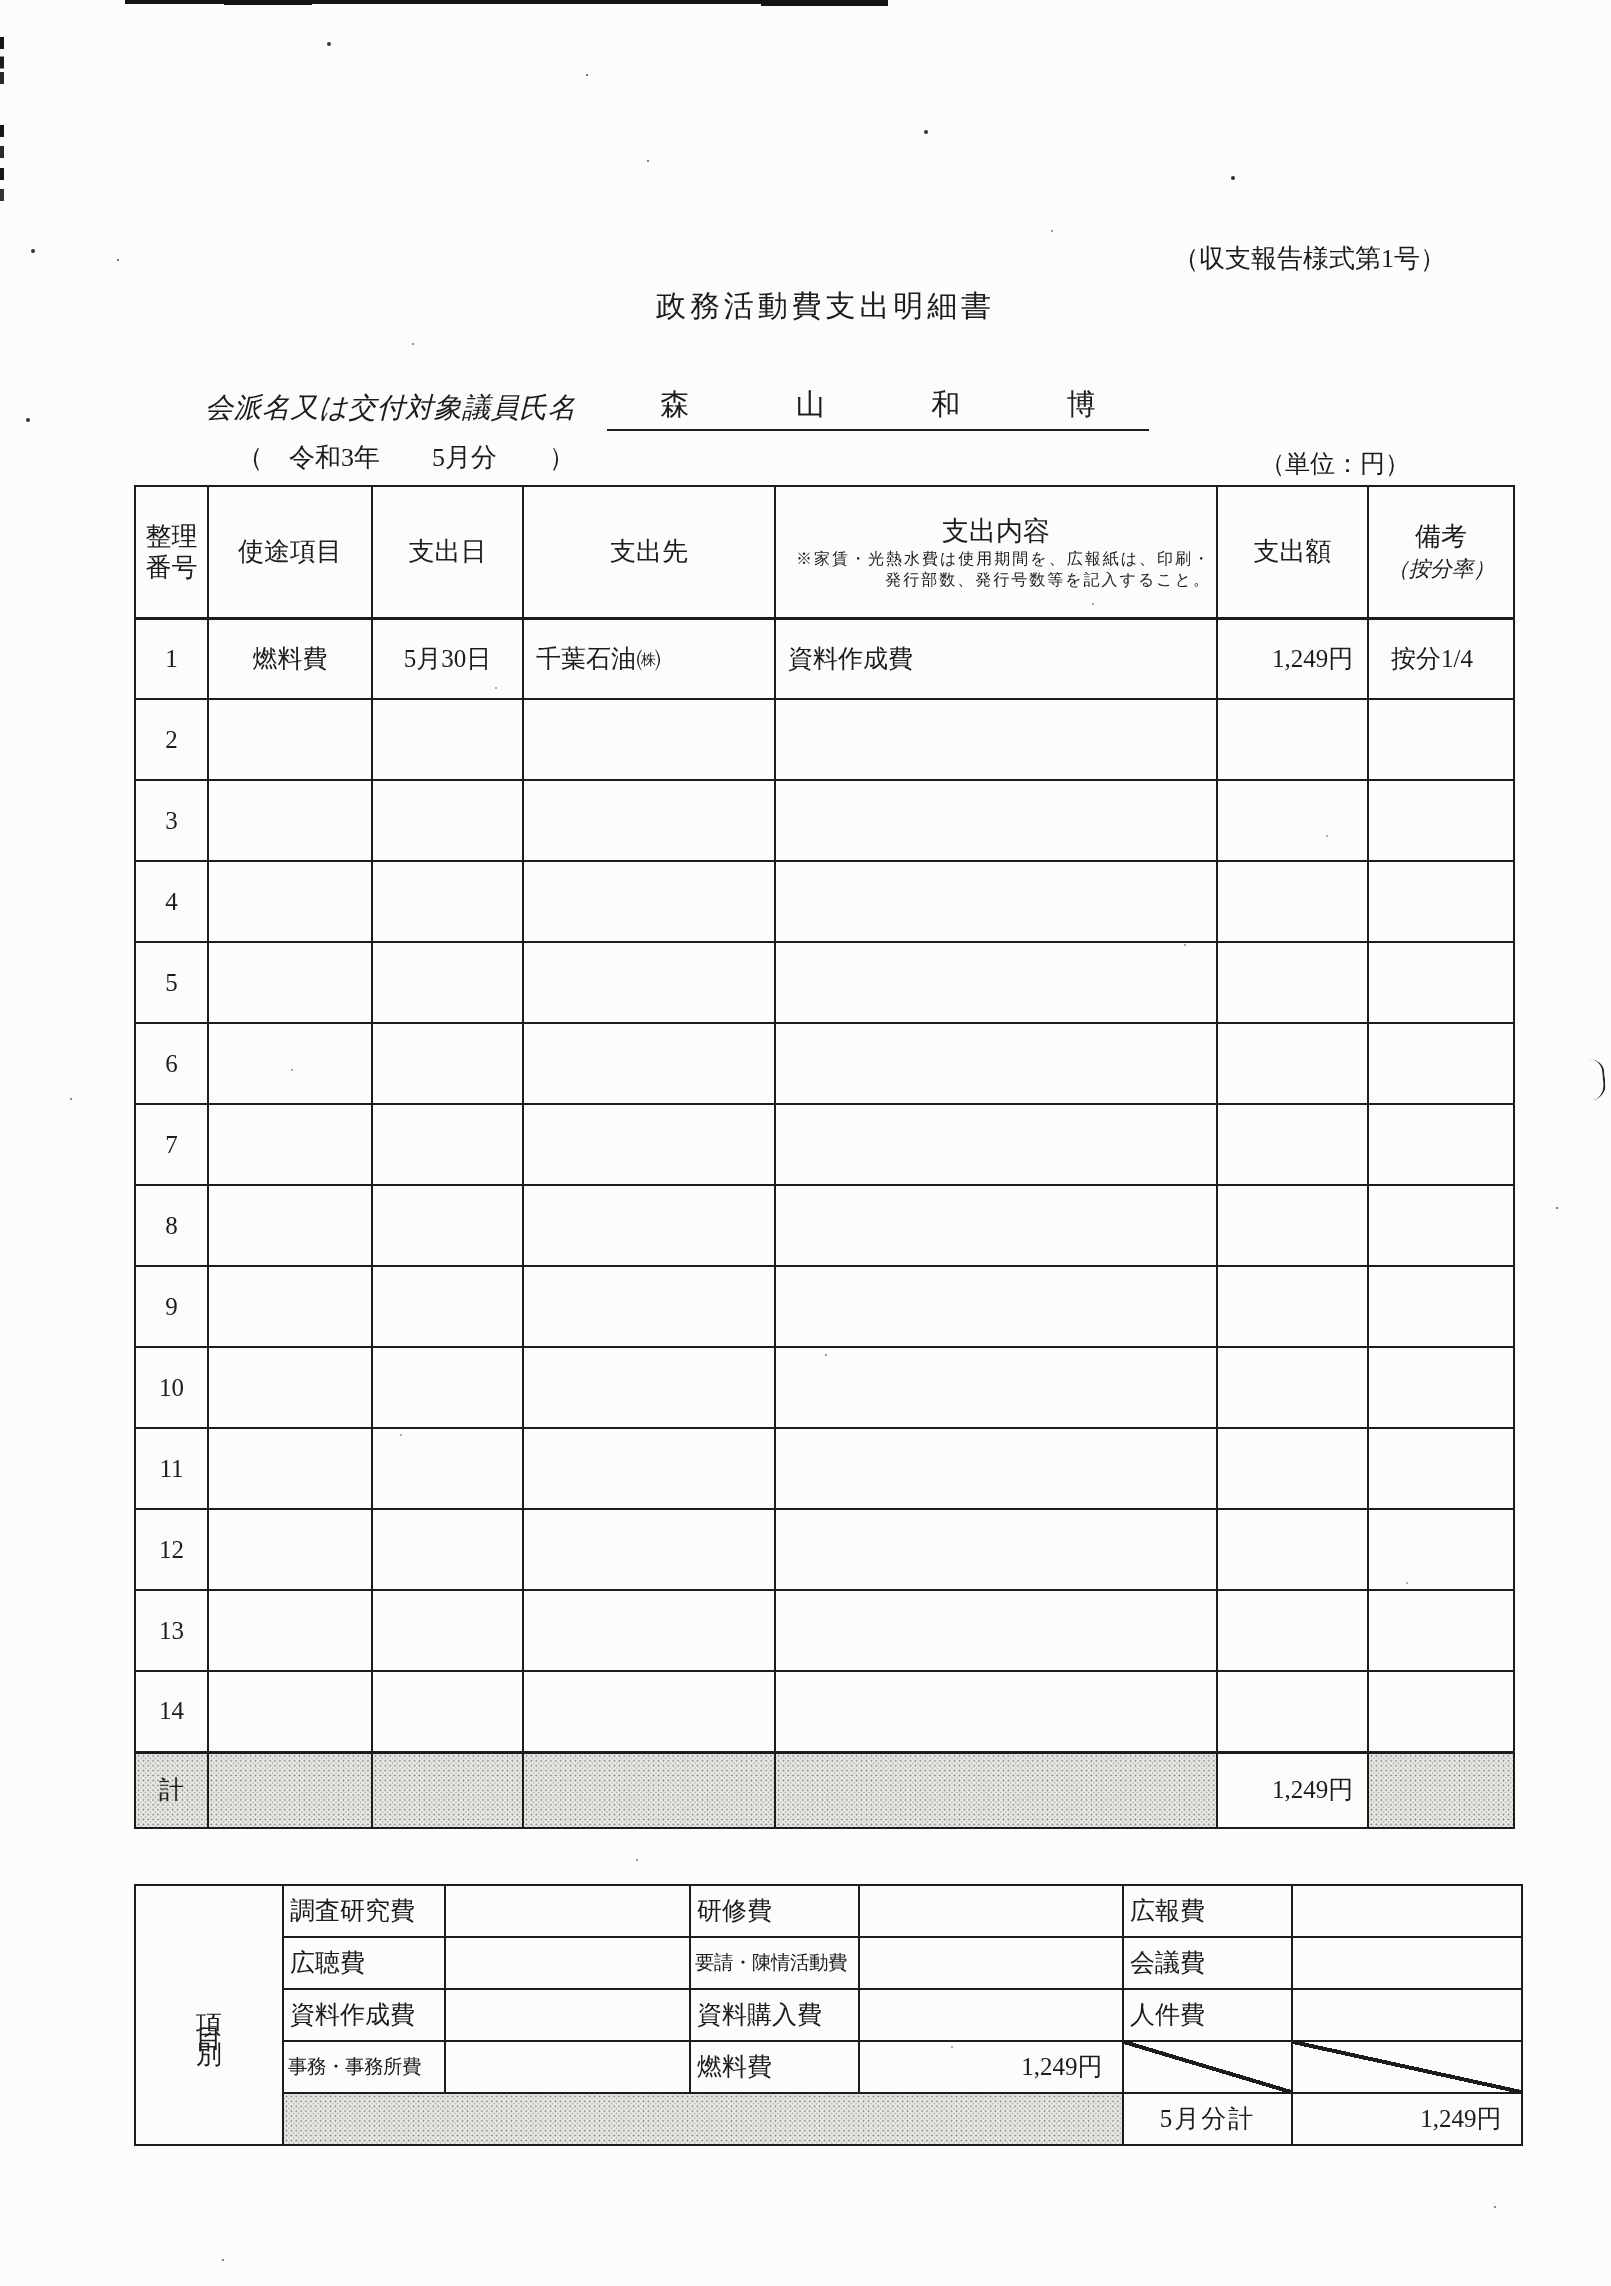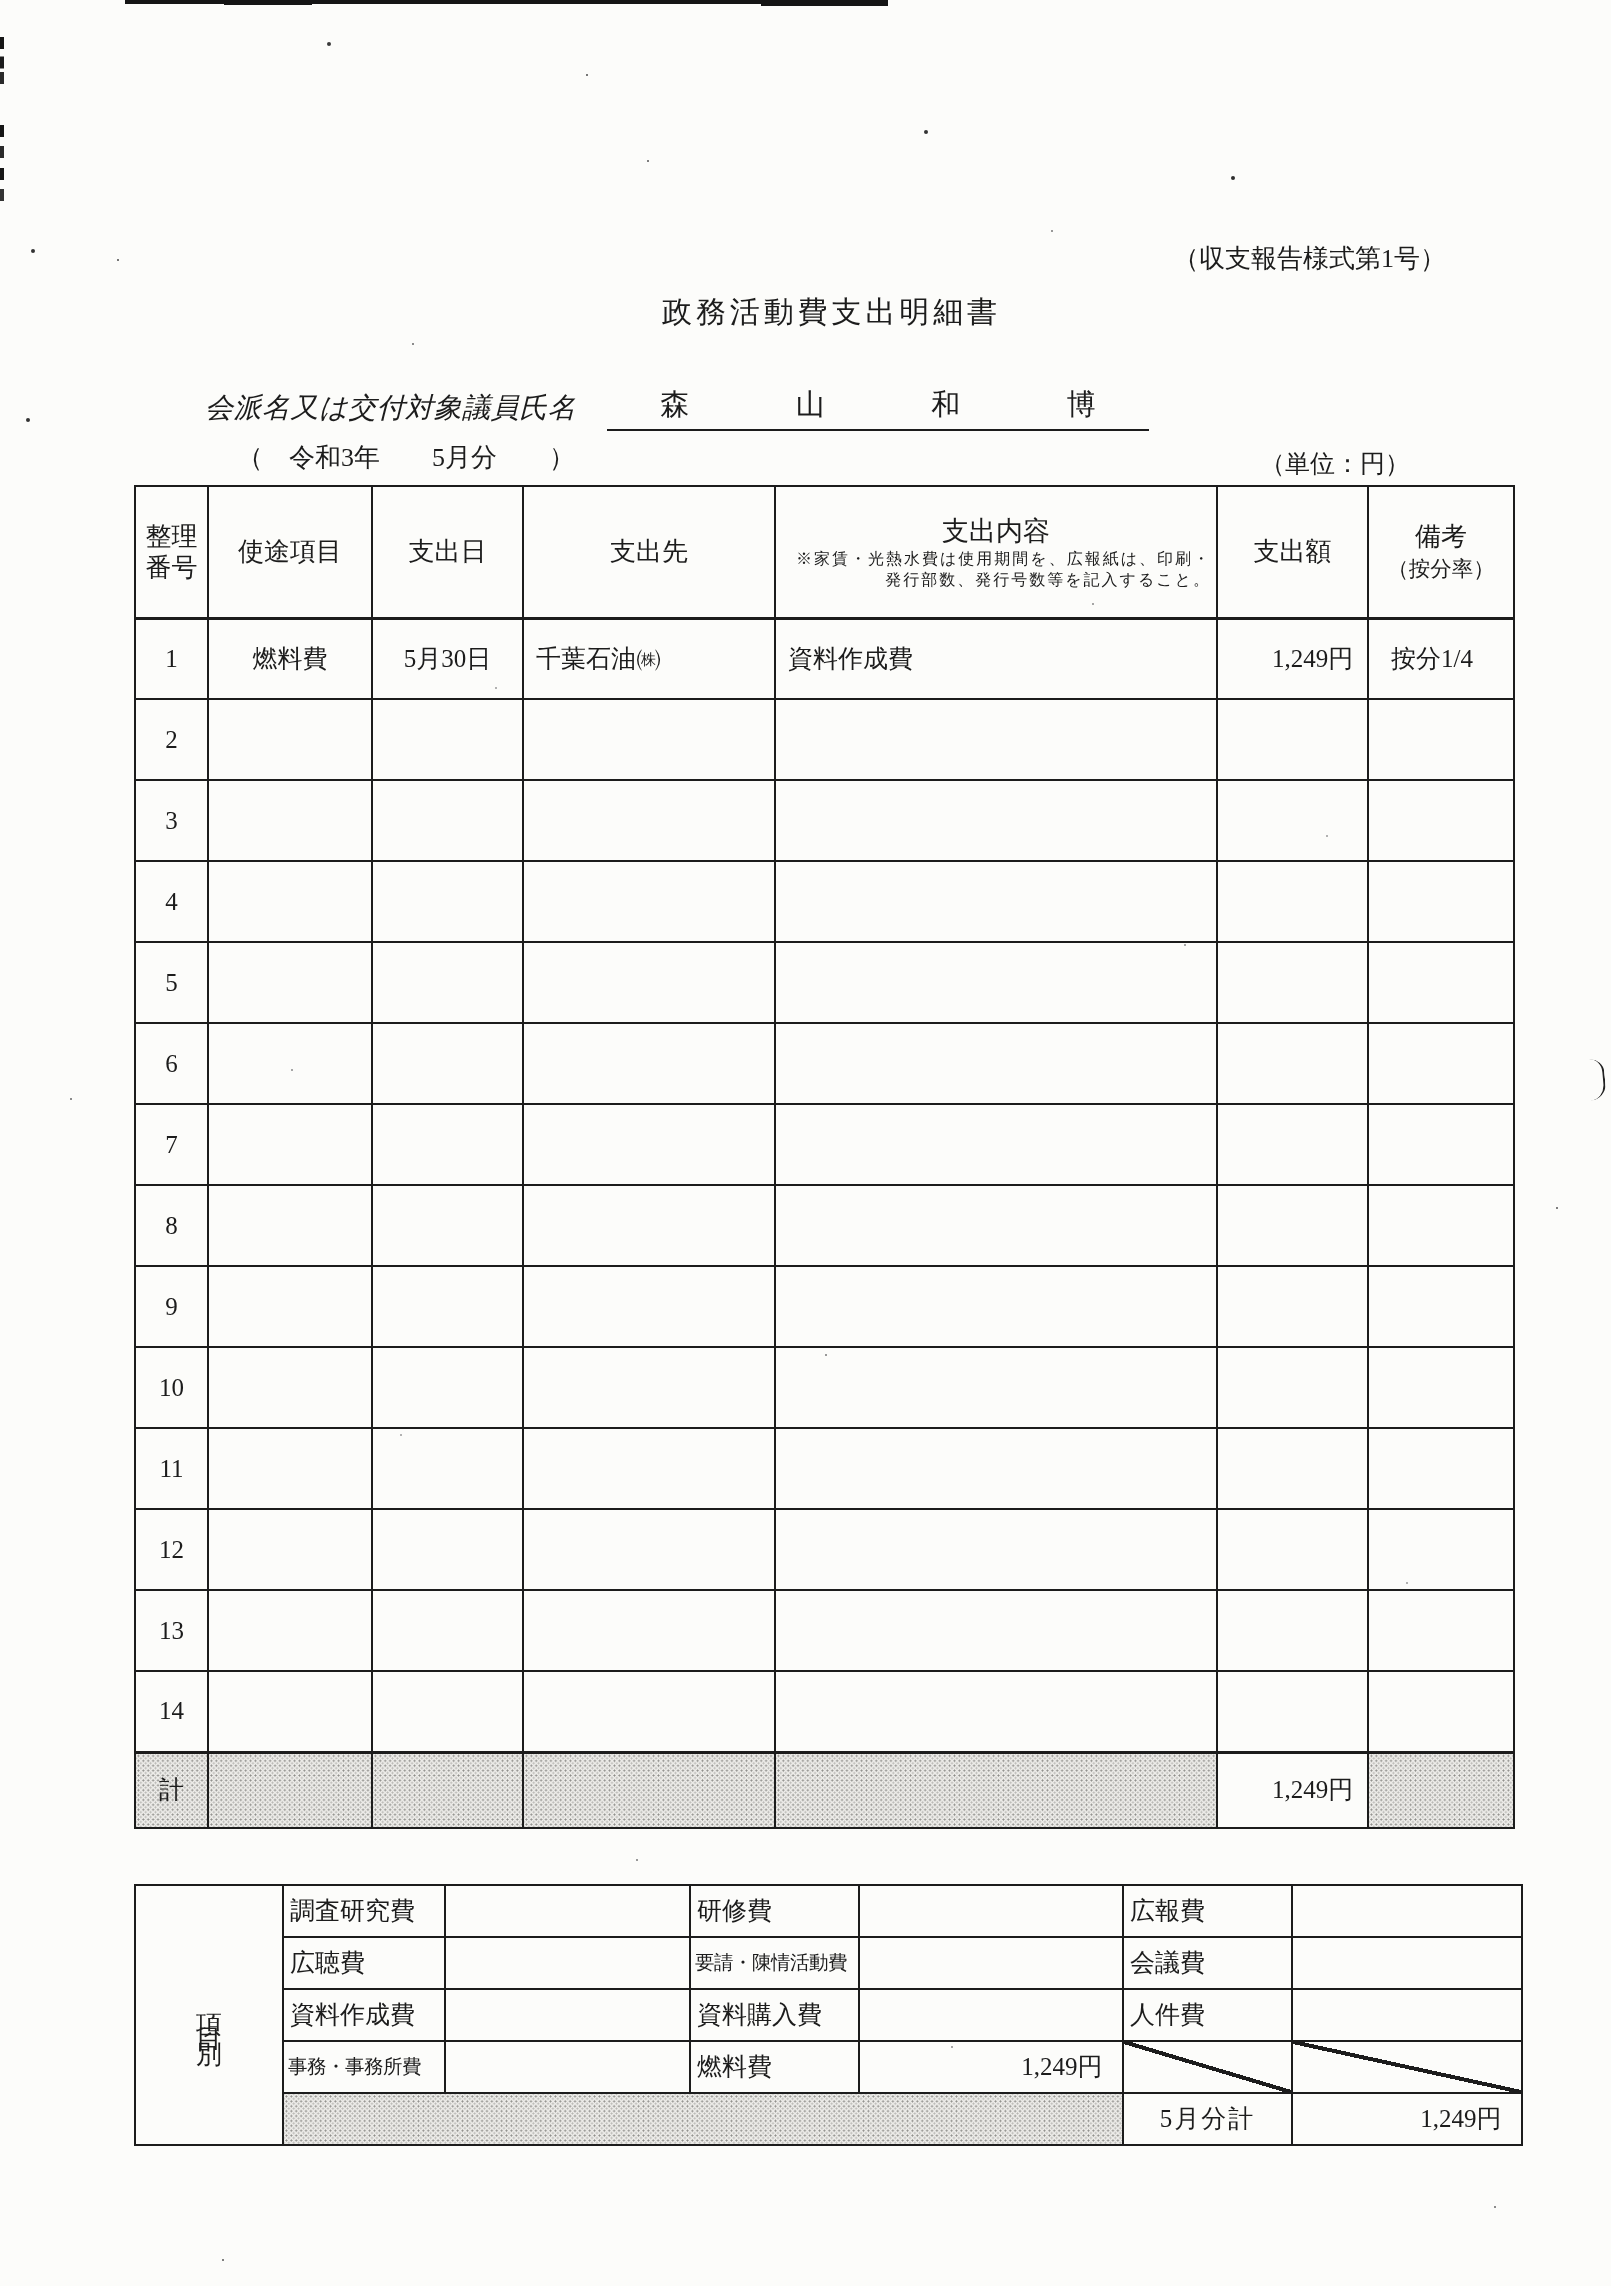--- a/index.html
+++ b/index.html
@@ -24,21 +24,21 @@
       27px 419px 0 1px #333, 1556px 1207px 0 0 #555, 70px 1098px 0 0 #666,
       1184px 944px 0 0 #888, 495px 687px 0 0 #999, 825px 1354px 0 0 #777,
       291px 1069px 0 0 #8a8a8a, 1406px 1582px 0 0 #999, 636px 1859px 0 0 #777,
       1494px 2206px 0 0 #666, 222px 2259px 0 0 #555, 1092px 603px 0 0 #888,
       400px 1434px 0 0 #9a9a9a, 951px 2046px 0 0 #8a8a8a, 1326px 835px 0 0 #999;}
   .scratch{position:absolute;left:1588px;top:1059px;width:14.6px;height:41px;
     border-right:2.9px solid #222;border-top-right-radius:13.7px;border-bottom-right-radius:15.6px;
     transform:rotate(-5deg);}
   
   .form-number{position:absolute;left:1173px;top:241px;font-size:26px;white-space:nowrap;}
-  .title{position:absolute;left:655px;top:285px;font-size:30px;letter-spacing:3.9px;font-weight:normal;margin:7px;white-space:nowrap;}
+  .title{position:absolute;left:655px;top:285px;font-size:30px;letter-spacing:3.9px;font-weight:normal;margin:1px;white-space:nowrap;}
   .name-label{position:absolute;left:205px;top:389px;font-size:28px;letter-spacing:0.5px;white-space:nowrap;font-style:italic;}
   .name-field{position:absolute;left:607px;top:380px;width:542px;height:49px;
     border-bottom:2.9px solid var(--ink);display:flex;justify-content:space-around;align-items:center;
     font-size:29px;}
   .period{position:absolute;left:237px;top:440px;font-size:26px;white-space:nowrap;}
   .unit-label{position:absolute;left:1260px;top:447px;font-size:25px;white-space:nowrap;}
   
   table{border-collapse:collapse;table-layout:fixed;position:absolute;}
   th,td{border:2px solid var(--ink);overflow:hidden;vertical-align:middle;font-size:25px;
     padding:0;line-height:1.2;}
@@ -47,21 +47,21 @@
   .main thead th{font-weight:normal;font-size:26px;border-bottom:3.9px solid var(--ink);}
   .main tbody tr{height:81px;}
   .main tfoot tr{height:76px;}
   .main tfoot td{border-top:3.9px solid var(--ink);}
   .main td.c{text-align:center;}
   .main td.l{text-align:left;padding-left:12px;}
   .main td.r{text-align:right;padding-right:13.7px;}
   .main td.lr{text-align:left;padding-left:22px;}
   .ct{font-size:27px;text-align:center;padding-top:2px;}
   .note{font-size:16px;letter-spacing:2px;text-align:right;line-height:1.28;padding:2px 4.9px 0 4.9px;}
-  .sub{font-size:21.5px;}
+  .sub{font-size:21.5px;font-style:italic;}
   .shade{
     background-color:#eeedea;
     background-image:
       radial-gradient(circle, rgba(42,42,38,.50) 0.8px, transparent 1.3px),
       radial-gradient(circle, rgba(42,42,38,.28) 0.8px, transparent 1.3px);
     background-size:4.9px 4.9px,4.9px 4.9px;
     background-position:0 0,2.4px 2.4px;
   }
   .summary{left:134px;top:1884px;border:2.9px solid var(--ink);}
   .summary tr{height:52px;}

